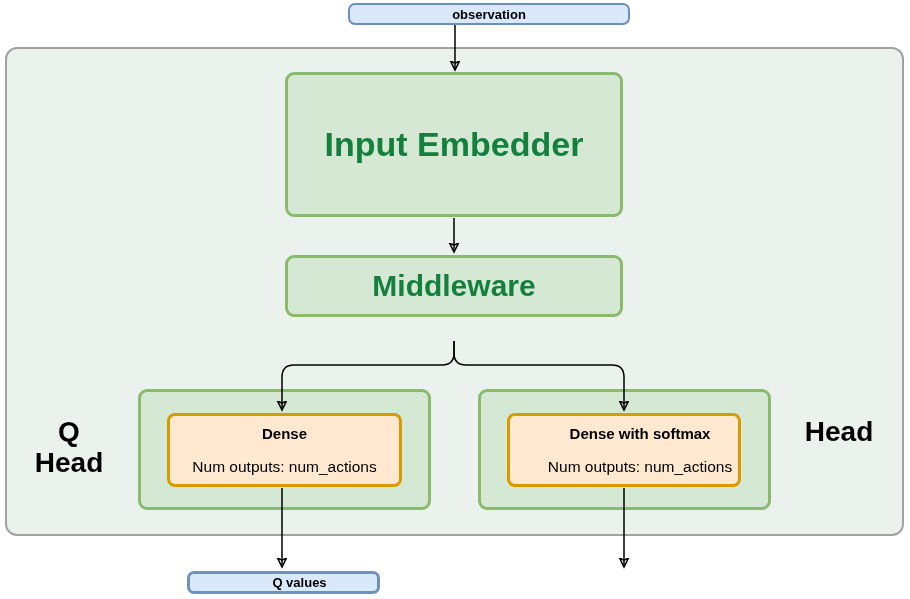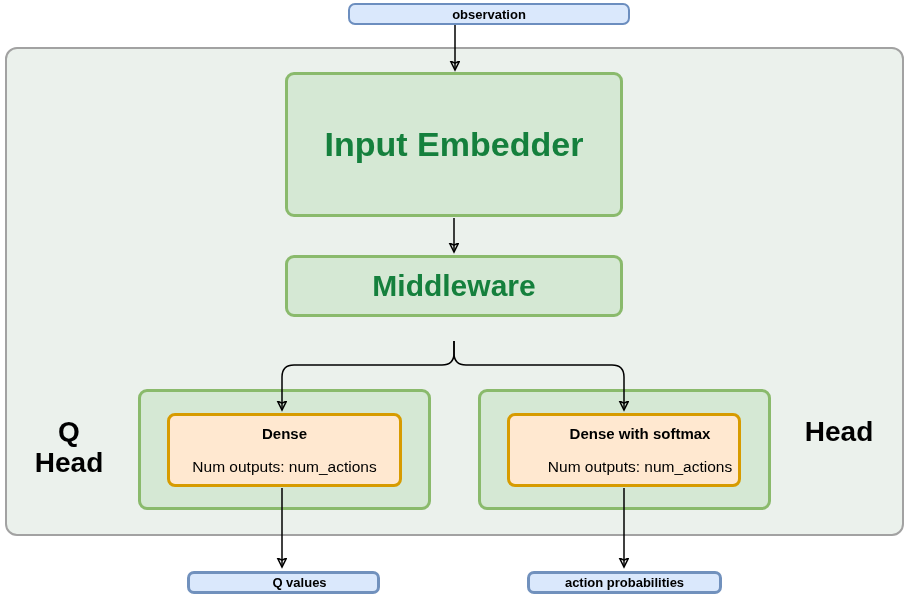--- a/index.html
+++ b/index.html
@@ -138,23 +138,20 @@
     <div>Q</div>
     <div>Head</div>
   </div>
   <div class="side-label policy-head-label">
     <div>Head</div>
   </div>
 
   <div class="blue-box q-values-box">
     <span>Q values</span>
   </div>
-  <div class="blue-box action-probs-box">
-    <span>action probabilities</span>
-  </div>
 
   <svg class="arrow-layer" viewBox="0 0 910 599" xmlns="http://www.w3.org/2000/svg">
     <defs>
       <marker id="arrowhead" markerWidth="11" markerHeight="11" refX="9" refY="4.5" orient="auto" markerUnits="userSpaceOnUse">
         <path d="M0,0 L9,4.5 L0,9 L2.2,4.5 Z" fill="#000" stroke="none"></path>
       </marker>
     </defs>
     <path d="M455,25 L455,70" marker-end="url(#arrowhead)"></path>
     <path d="M454,218 L454,252" marker-end="url(#arrowhead)"></path>
     <path d="M454,341 L454,353 Q454,365 442,365 L294,365 Q282,365 282,377 L282,410" marker-end="url(#arrowhead)"></path>

